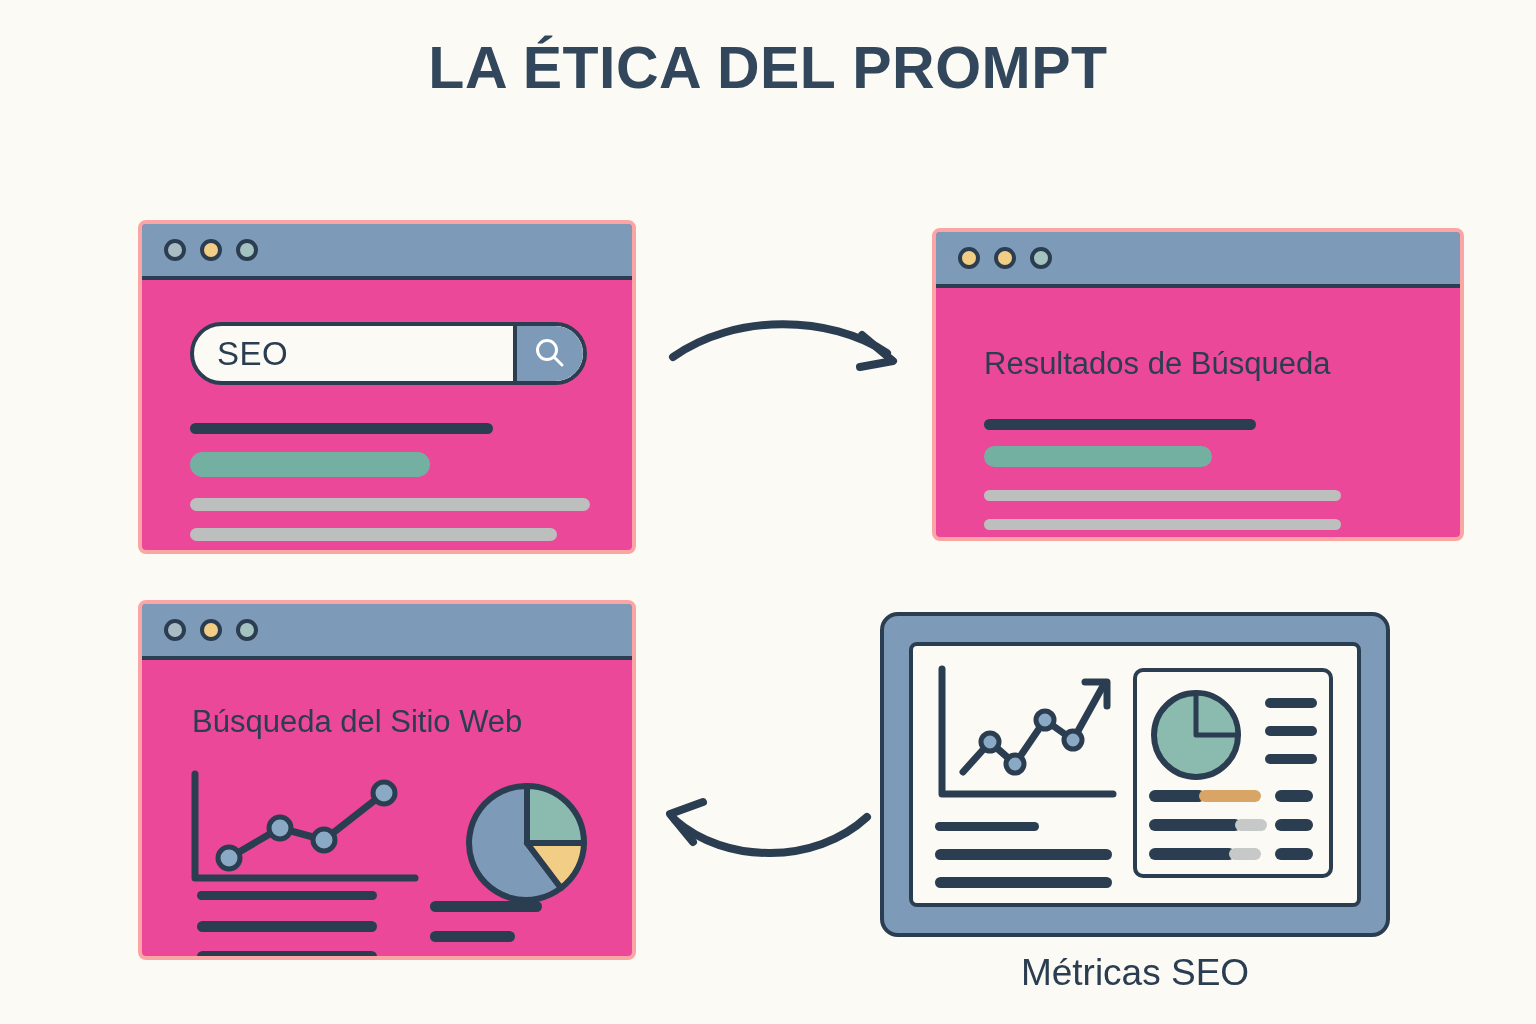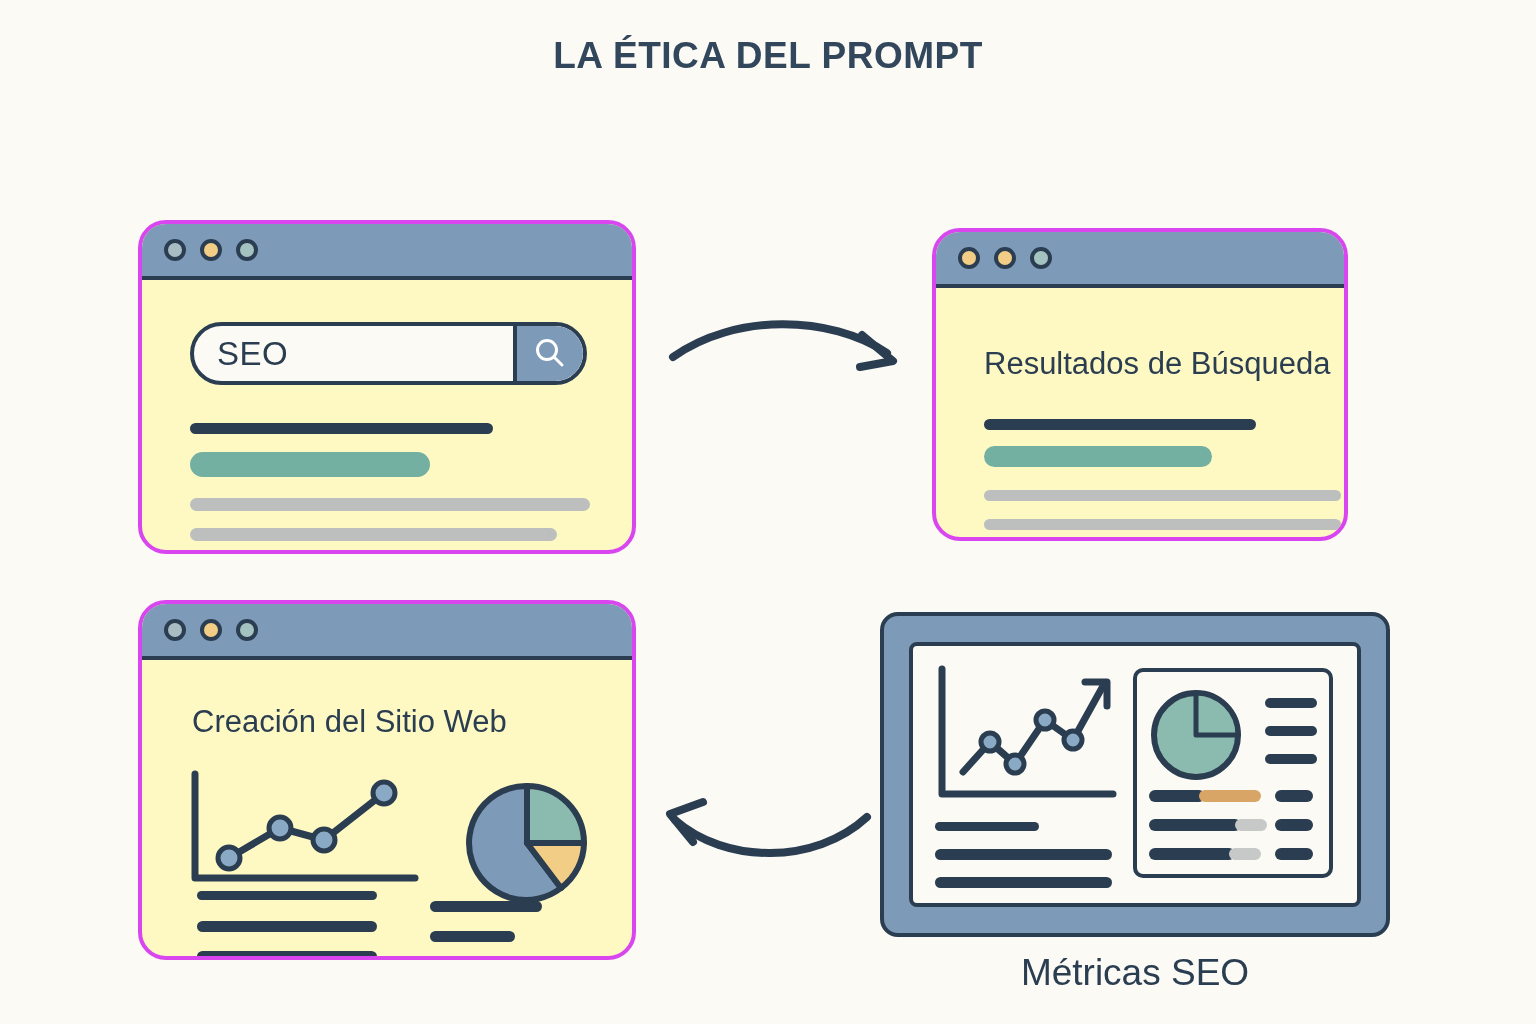--- a/index.html
+++ b/index.html
@@ -18,43 +18,43 @@
 
   
   .header {
     position: absolute;
     left: 0;
     top: 36px;
     width: 1536px;
     text-align: center;
   }
   .title {
-    font-size: 37px;
+    font-size: 59px;
     font-weight: bold;
     letter-spacing: 0.5px;
     color: #32475c;
     line-height: 1.1;
     margin: 0;
     font-stretch: condensed;
   }
   .subtitle {
     font-size: 38px;
     font-weight: normal;
     color: #2b3d50;
     line-height: 1.32;
     margin: 8px auto 0 auto;
     width: 1230px;
   }
 
   
   .window {
     position: absolute;
-    background: #fef9c3;
-    border: 4px solid #d946ef;
-    border-radius: 28px;
+    background: #ec4899;
+    border: 4px solid #fca5a5;
+    border-radius: 8px;
     box-sizing: border-box;
     overflow: hidden;
   }
   .titlebar {
     height: 56px;
     background: #7d9ab8;
     border-bottom: 4px solid #2b3d50;
     display: flex;
     align-items: center;
     padding-left: 22px;
@@ -125,21 +125,21 @@
     background: #7d9ab8;
     border-left: 4px solid #2b3d50;
     border-radius: 0 999px 999px 0;
     display: flex;
     align-items: center;
     justify-content: center;
     box-sizing: border-box;
   }
 
   
-  #win-results { left: 932px; top: 228px; width: 416px; height: 313px; }
+  #win-results { left: 932px; top: 228px; width: 532px; height: 313px; }
 
   
   #win-analytics { left: 138px; top: 600px; width: 498px; height: 360px; }
 
   
   #win-monitor {
     position: absolute;
     left: 880px;
     top: 612px;
     width: 510px;
@@ -225,21 +225,21 @@
   </div>
 </div>
 
 <div class="window" id="win-analytics">
   <div class="titlebar">
     <span class="dot gray"></span>
     <span class="dot amber"></span>
     <span class="dot teal"></span>
   </div>
   <div class="winbody">
-    <div class="win-heading" style="left:50px; top:44px;">Creación del Sitio Web</div>
+    <div class="win-heading" style="left:50px; top:44px;">Búsqueda del Sitio Web</div>
 
     <svg style="position:absolute; left:45px; top:108px;" width="240" height="125">
       <path d="M 8 6 L 8 110 L 228 110" fill="none" stroke="#2b3d50" stroke-width="7" stroke-linecap="round" stroke-linejoin="round"></path>
       <polyline points="42,90 93,60 137,72 197,25" fill="none" stroke="#2b3d50" stroke-width="7" stroke-linecap="round" stroke-linejoin="round"></polyline>
       <circle cx="42" cy="90" r="11" fill="#8aa9c4" stroke="#2b3d50" stroke-width="5"></circle>
       <circle cx="93" cy="60" r="11" fill="#8aa9c4" stroke="#2b3d50" stroke-width="5"></circle>
       <circle cx="137" cy="72" r="11" fill="#8aa9c4" stroke="#2b3d50" stroke-width="5"></circle>
       <circle cx="197" cy="25" r="11" fill="#8aa9c4" stroke="#2b3d50" stroke-width="5"></circle>
     </svg>
 

